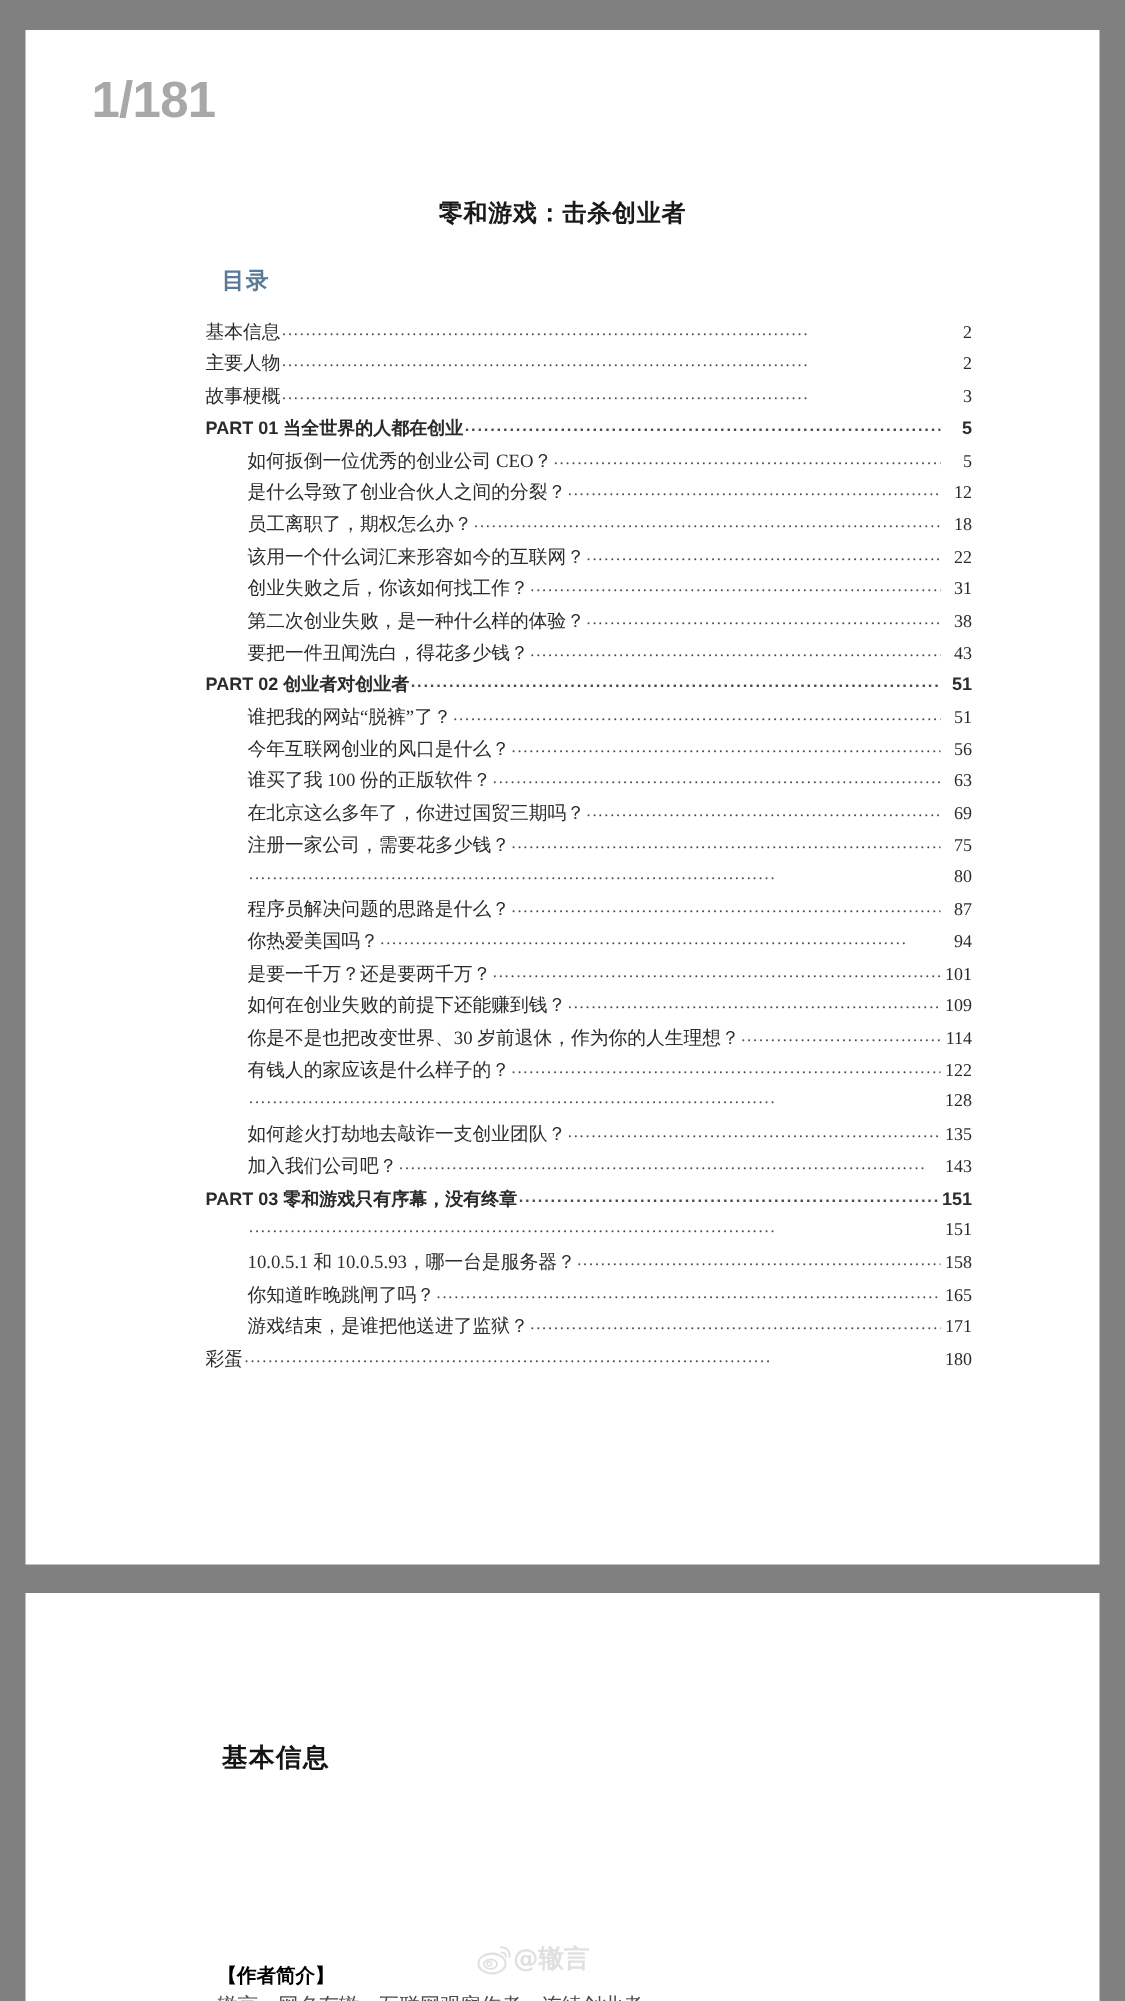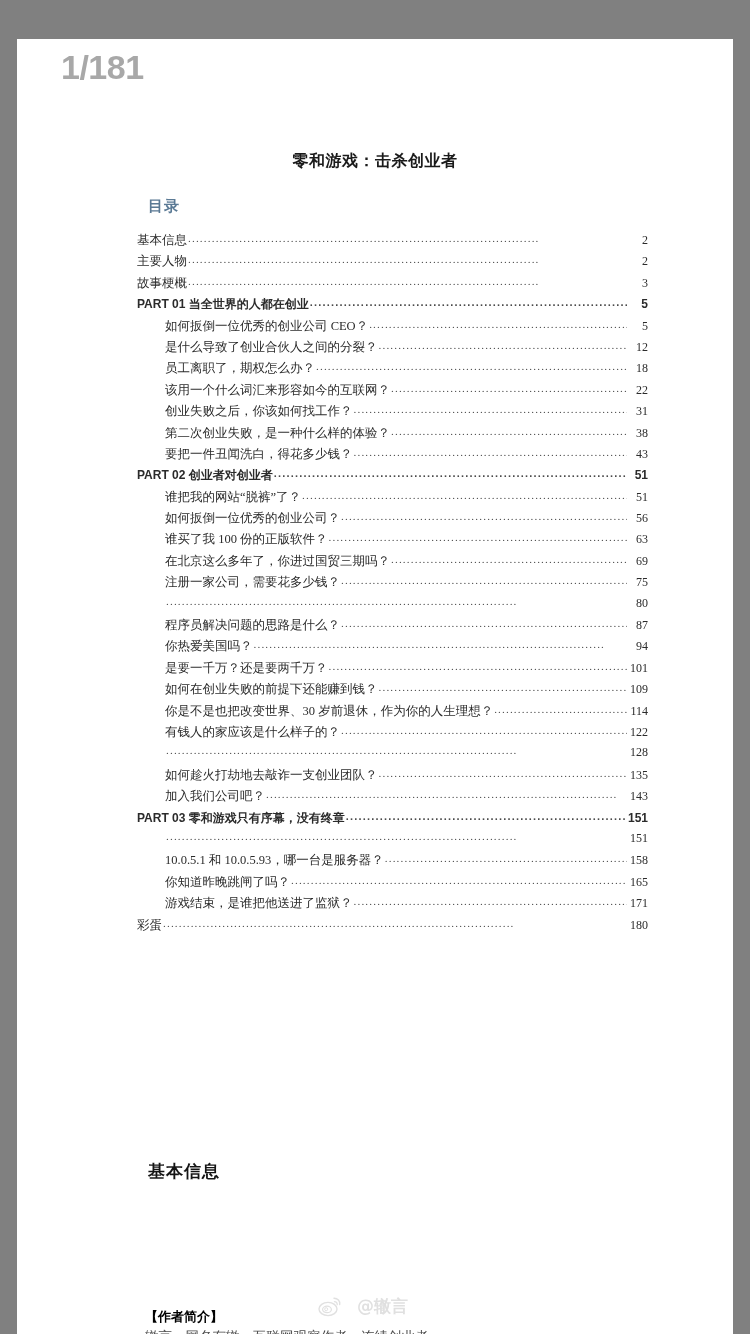--- a/index.html
+++ b/index.html
@@ -18,21 +18,20 @@
   .page {
     position: absolute;
     left: 17px;
     width: 716px;
     background: #ffffff;
   }
 
   #page-one {
     top: 20px;
     height: 1023px;
-    margin-top: 19px;
   }
 
   #page-two {
     top: 1062px;
     height: 272px;
   }
 
   .page-indicator {
     position: absolute;
     left: 61px;
@@ -169,21 +168,21 @@
     color: #4a4a4a;
     white-space: nowrap;
   }
 
   .watermark {
     position: absolute;
     top: 1296px;
     left: 318px;
     display: flex;
     align-items: center;
-    gap: 15px;
+    gap: 0;
     opacity: 0.30;
     pointer-events: none;
   }
   .watermark .wm-logo {
     width: 24px;
     height: 21px;
     display: block;
   }
   .watermark .wm-text {
     font-family: "DejaVu Sans", sans-serif;
@@ -260,21 +259,21 @@
         <span class="t-label">PART 02 创业者对创业者</span>
         <span class="t-dots">.........................................................................................</span>
         <span class="t-page">51</span>
       </div>
       <div class="toc-row level-1">
         <span class="t-label">谁把我的网站“脱裤”了？</span>
         <span class="t-dots">.........................................................................................</span>
         <span class="t-page">51</span>
       </div>
       <div class="toc-row level-1">
-        <span class="t-label">如何扳倒一位优秀的创业公司？</span>
+        <span class="t-label">今年互联网创业的风口是什么？</span>
         <span class="t-dots">.........................................................................................</span>
         <span class="t-page">56</span>
       </div>
       <div class="toc-row level-1">
         <span class="t-label">谁买了我 100 份的正版软件？</span>
         <span class="t-dots">.........................................................................................</span>
         <span class="t-page">63</span>
       </div>
       <div class="toc-row level-1">
         <span class="t-label">在北京这么多年了，你进过国贸三期吗？</span>

